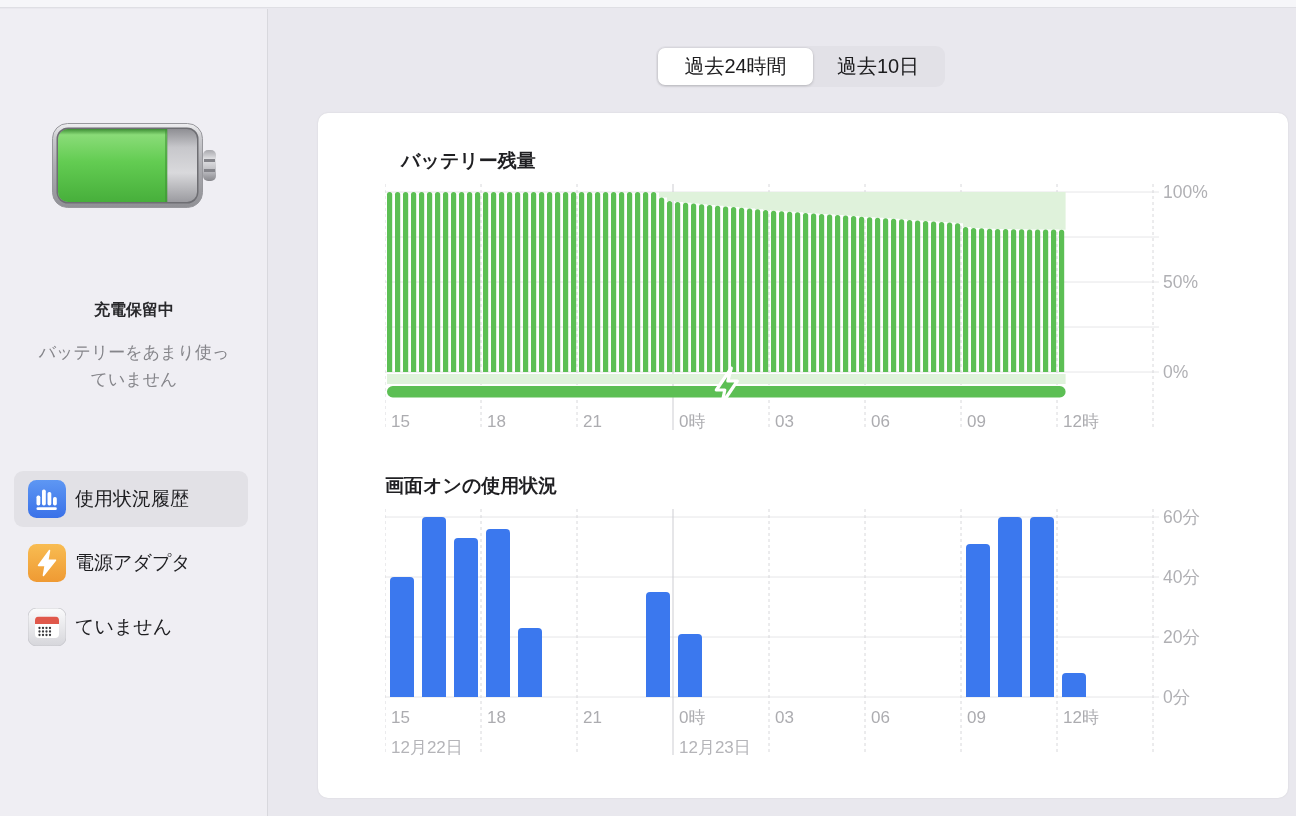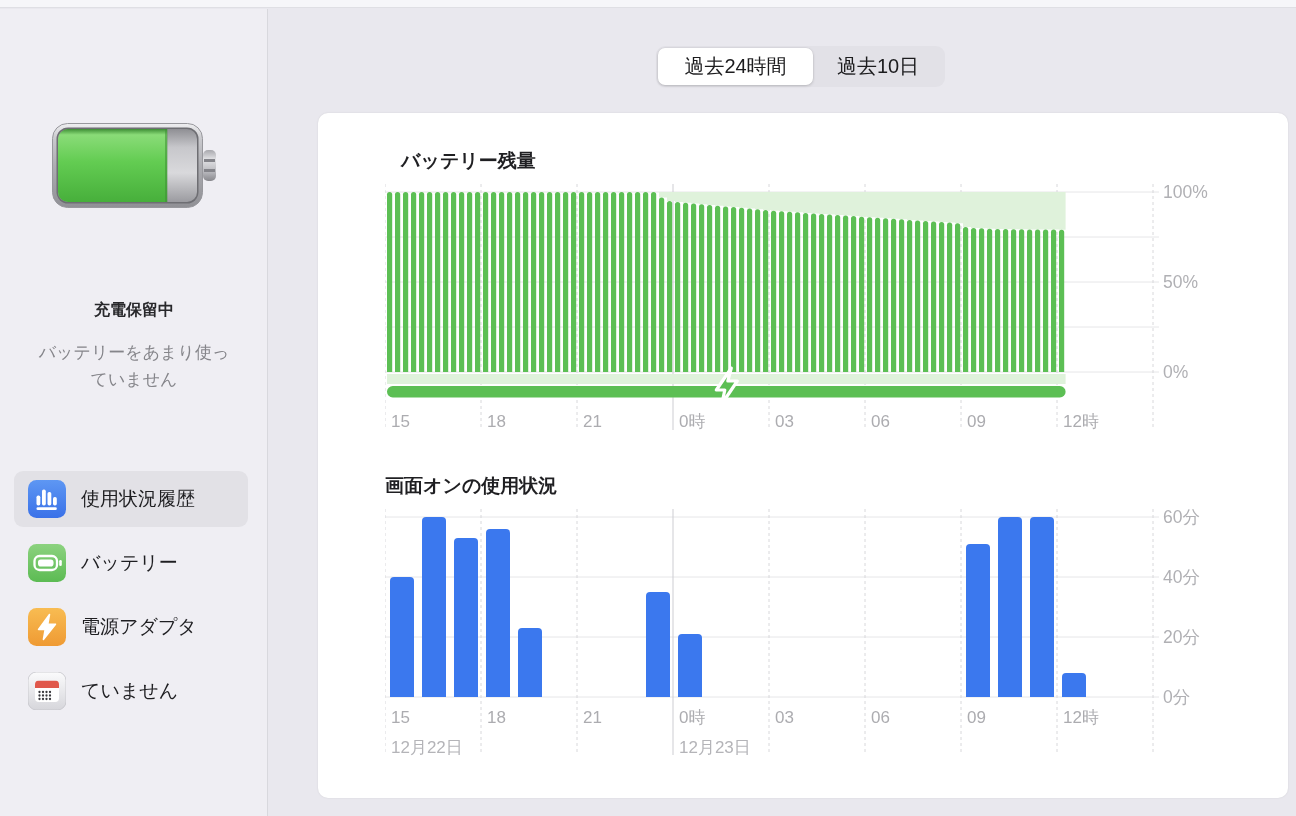--- a/index.html
+++ b/index.html
@@ -16,21 +16,21 @@
   .hero-battery { position:absolute; left:52px; top:114px; width:166px; height:86px; }
 
   .status-title { position:absolute; left:0; top:291px; width:268px; text-align:center;
                   font-size:16px; font-weight:700; color:#28282B; }
   .status-subtitle { position:absolute; left:0; top:330px; width:268px; text-align:center;
                      font-size:17px; color:#85858A; line-height:27px; }
 
   .nav { position:absolute; left:14px; top:462px; width:234px; display:flex;
          flex-direction:column; gap:8px; }
   .nav-item { height:56px; border-radius:9px; display:flex; align-items:center;
-              gap:15px; padding-left:14px; cursor:default; }
+              gap:9px; padding-left:14px; cursor:default; }
   .nav-item.selected { background:#E2E1E6; }
   .nav-item .icon { width:38px; height:38px; flex:0 0 38px; }
   .nav-item .label { font-size:19px; color:#1E1E21; }
 
   .main { position:absolute; left:269px; top:9px; width:1027px; height:807px; background:#E9E8EE; }
 
   .segmented { position:absolute; left:656px; top:46px; height:41px; display:flex;
                background:#E2E1E7; border-radius:9px; padding:2px; z-index:3; }
   .segment { border:none; background:transparent; border-radius:7px; font-size:20px;
              color:#1C1C1E; font-family:inherit; padding:18px 22px; display:flex;
@@ -119,35 +119,20 @@
             <rect x="8.5" y="15.5" width="3.8" height="10" rx="1.7"></rect>
             <rect x="14" y="9.5" width="3.8" height="16" rx="1.7"></rect>
             <rect x="19.5" y="12" width="3.8" height="13.5" rx="1.7"></rect>
             <rect x="25" y="17" width="3.8" height="8.5" rx="1.7"></rect>
             <rect x="8.5" y="27.3" width="20.3" height="2.7" rx="1.3"></rect>
           </g>
         </svg>
         <span class="label">使用状況履歴</span>
       </div>
 
-      <div class="nav-item">
-        <svg class="icon" viewBox="0 0 38 38">
-          <defs>
-              <linearGradient id="greenNavG" x1="0" y1="0" x2="0" y2="1">
-            <stop offset="0" stop-color="#8CD27F"></stop>
-                <stop offset="1" stop-color="#5CBB53"></stop>
-          </linearGradient>
-            </defs>
-          <rect x="0" y="0" width="38" height="38" rx="8.5" fill="url(#greenNavG)"></rect>
-          <rect x="6.5" y="12" width="22.5" height="14" rx="5" fill="none" stroke="#FFFFFF" stroke-width="2.3"></rect>
-          <rect x="10" y="15.5" width="15.5" height="7" rx="2.8" fill="#FFFFFF"></rect>
-          <rect x="31.2" y="16" width="2.6" height="6" rx="1.3" fill="#FFFFFF"></rect>
-        </svg>
-        <span class="label">バッテリー</span>
-      </div>
 
       <div class="nav-item">
         <svg class="icon" viewBox="0 0 38 38">
           <defs>
               <linearGradient id="orangeG" x1="0" y1="0" x2="0" y2="1">
             <stop offset="0" stop-color="#F8BC52"></stop>
                 <stop offset="1" stop-color="#EF9A33"></stop>
           </linearGradient>
             </defs>
           <rect x="0" y="0" width="38" height="38" rx="8.5" fill="url(#orangeG)"></rect>

